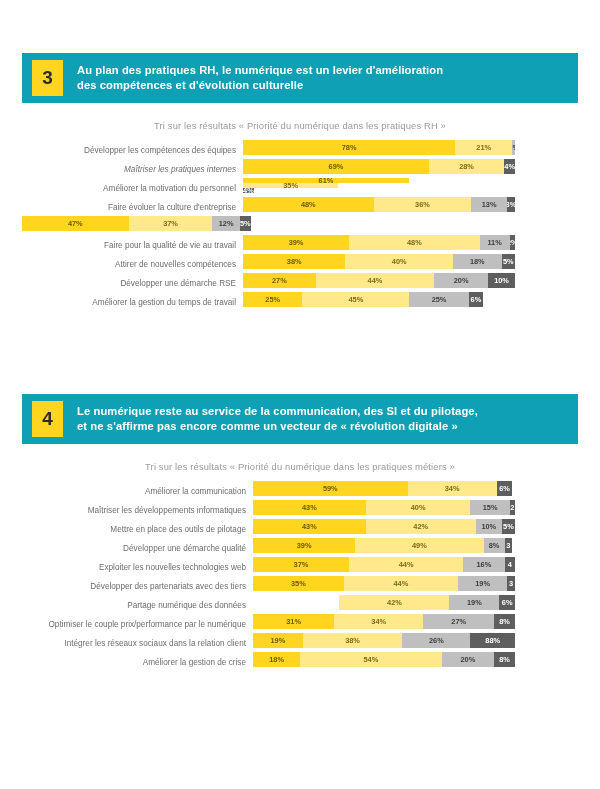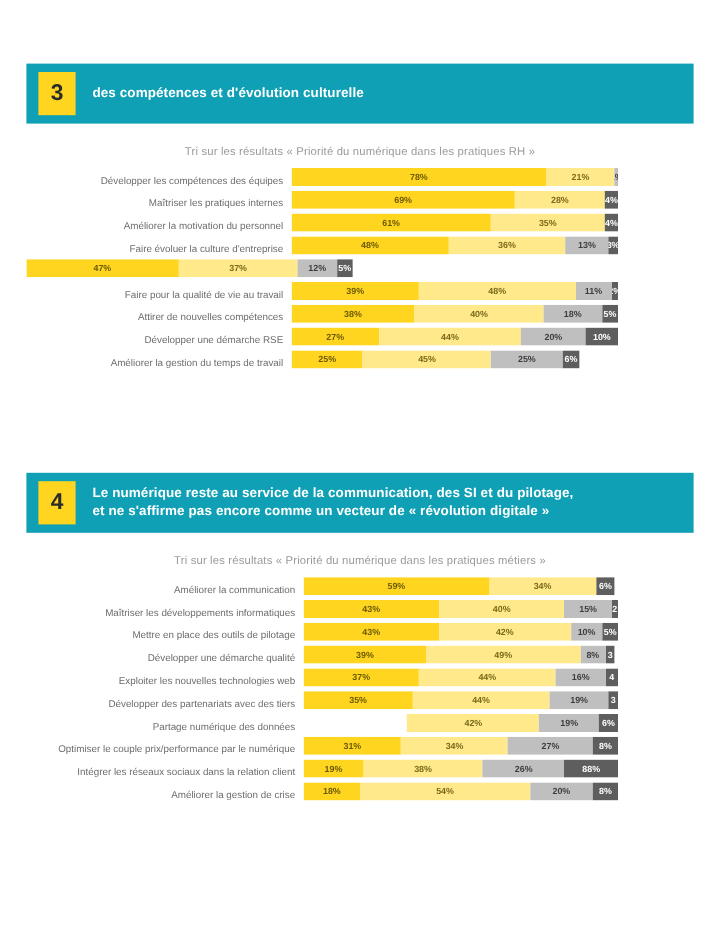--- a/index.html
+++ b/index.html
@@ -101,63 +101,64 @@
 </style>
 </head>
 <body>
 
 <div class="page">
 
   <div class="section" style="top:53px;">
     <div class="banner">
       <div class="num-box">3</div>
       <div class="banner-title">
+        <span class="l1">Au plan des pratiques RH, le numérique est un levier d'amélioration</span>
         <span class="l2">des compétences et d'évolution culturelle</span>
       </div>
     </div>
   </div>
 
   <div class="chart-block" id="chart-block-0" style="top:110px;">
     <div class="chart-subtitle">Tri sur les résultats « Priorité du numérique dans les pratiques RH »</div>
     <div class="rows" id="rows-0">
         <div class="row">
           <div class="row-label" style="width: 214px;">Développer les compétences des équipes</div>
           <div class="bar" style="width: 272px;">
             <div class="seg s0" style="width: 212.16px;">78%</div>
             <div class="seg s1" style="width: 57.12px;">21%</div>
             <div class="seg s2" style="width: 2.72px;">1%</div>
           </div>
         </div>
         <div class="row">
-          <div class="row-label" style="width: 214px;">Maîtriser les pratiques internes</div>
+          <div class="row-label" style="width: 214px; font-style: italic;">Maîtriser les pratiques internes</div>
           <div class="bar" style="width: 272px;">
             <div class="seg s0" style="width: 187.68px;">69%</div>
             <div class="seg s1" style="width: 76.16px;">28%</div>
             <div class="seg s3" style="width: 10.88px;">4%</div>
           </div>
         </div>
         <div class="row">
           <div class="row-label" style="width: 214px; margin-top: 20px;">Améliorer la motivation du personnel</div>
-          <div class="bar" style="width: 272px;">
+          <div class="bar" style="width: 272px; flex-direction: column;">
             <div class="seg s0" style="width: 165.92px;">61%</div>
             <div class="seg s1" style="width: 95.2px;">35%</div>
             <div class="seg s3" style="width: 10.88px;">4%</div>
           </div>
         </div>
         <div class="row">
           <div class="row-label" style="width: 214px;">Faire évoluer la culture d'entreprise</div>
           <div class="bar" style="width: 272px;">
             <div class="seg s0" style="width: 130.56px;">48%</div>
             <div class="seg s1" style="width: 97.92px;">36%</div>
             <div class="seg s2" style="width: 35.36px;">13%</div>
             <div class="seg s3" style="width: 8.16px;">3%</div>
           </div>
         </div>
         <div class="row">
-          <div class="bar" style="width: 272px;">
+          <div class="bar" style="width: 229px;">
             <div class="seg s0" style="width: 127.84px;">47%</div>
             <div class="seg s1" style="width: 100.64px;">37%</div>
             <div class="seg s2" style="width: 32.64px;">12%</div>
             <div class="seg s3" style="width: 13.6px;">5%</div>
           </div>
         </div>
         <div class="row">
           <div class="row-label" style="width: 214px;">Faire pour la qualité de vie au travail</div>
           <div class="bar" style="width: 272px;">
             <div class="seg s0" style="width: 106.08px;">39%</div>

